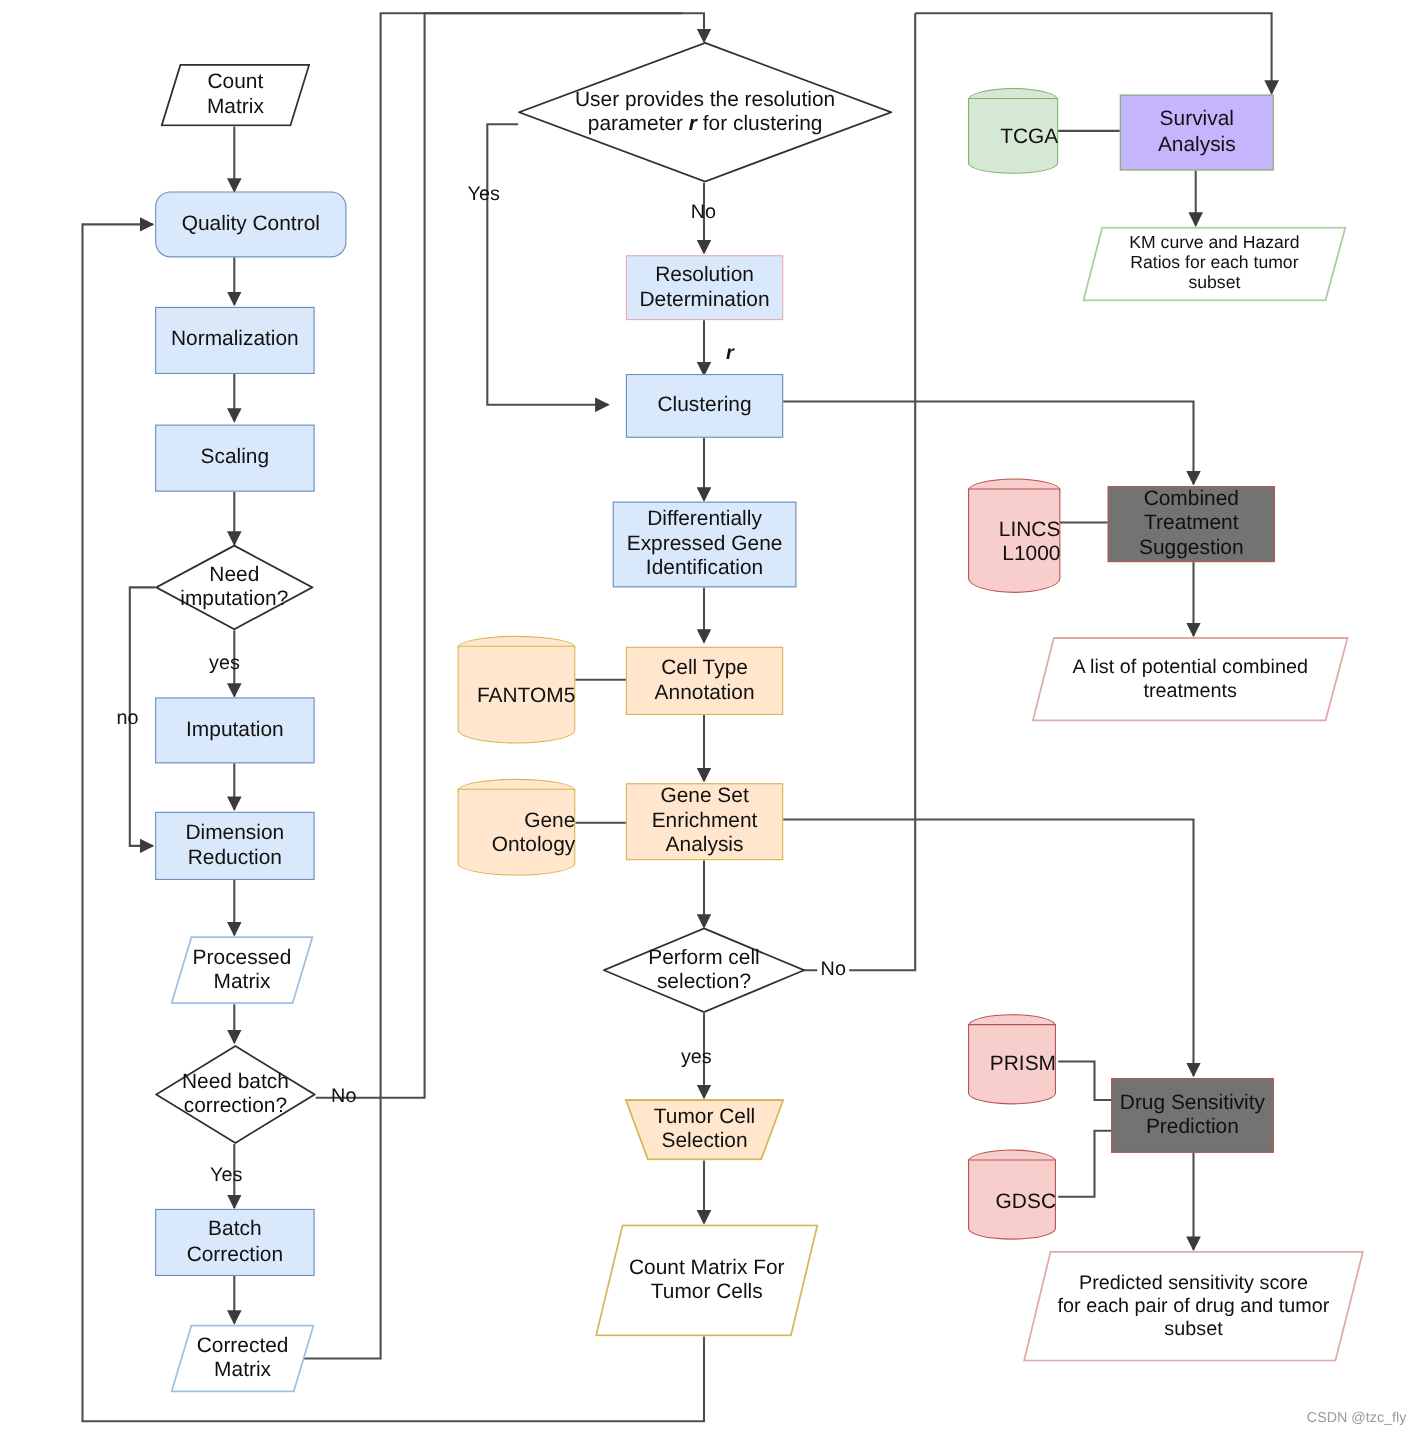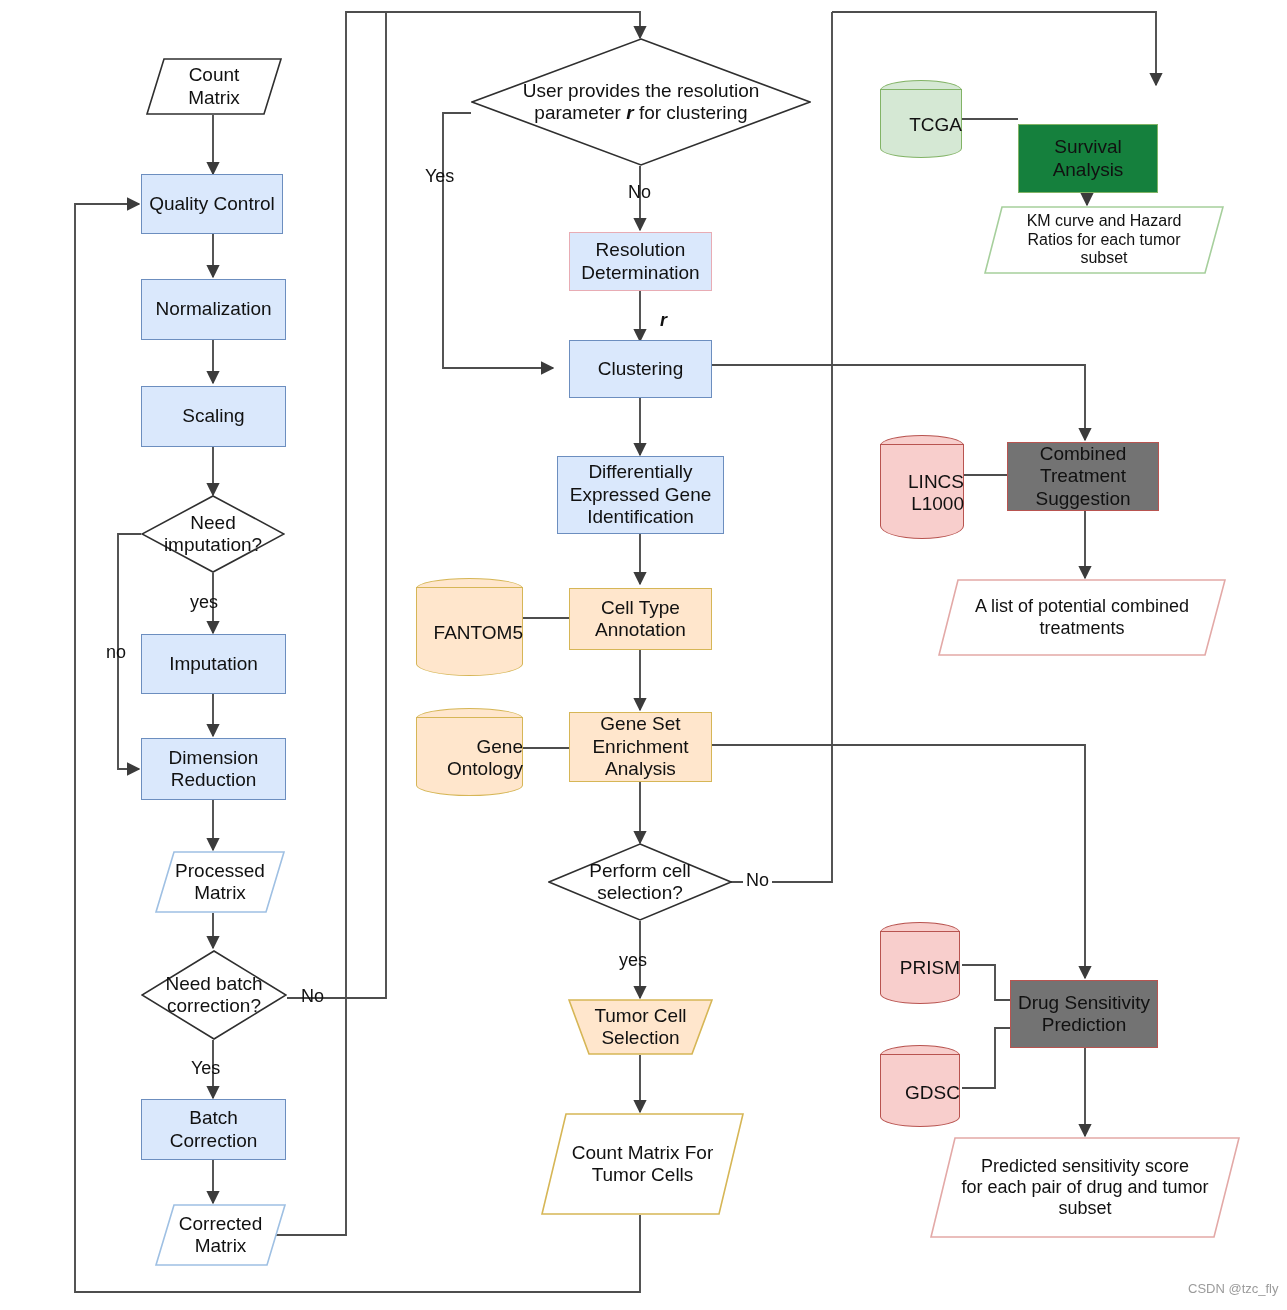--- a/index.html
+++ b/index.html
@@ -5,21 +5,21 @@
   html,body{margin:0;padding:0;background:#ffffff;}
   body{font-family:"Liberation Sans","DejaVu Sans",sans-serif;}
   #stage{position:relative;width:1287px;height:1310px;background:#fff;overflow:hidden;}
   svg#wires{position:absolute;left:0;top:0;width:1287px;height:1310px;}
   .node{position:absolute;box-sizing:border-box;display:flex;align-items:center;justify-content:center;text-align:center;line-height:1.18;color:#111;}
   .lbl{position:absolute;color:#111;white-space:nowrap;}
   .txt{pointer-events:none;}
   
   .rect{border:1.4px solid #6c8ebf;background:#dae8fc;font-size:19px;}
   .rect.orange{border-color:#d6b656;background:#ffe6cc;}
-  .rect.green{border-color:#82b366;background:#15803d;margin-top:38px;}
+  .rect.green{border-color:#82b366;background:#c4b5fd;}
   .rect.red{border-color:#b85450;background:#737373;}
   .rect.blue-pinkborder{border-color:#e8acb4;background:#dae8fc;}
   
   .para{font-size:19px;background:transparent;}
   .para .skin{position:absolute;left:0;top:0;right:0;bottom:0;}
   .para .inner{position:relative;z-index:2;padding:0 26px;}
   
   .diamond{font-size:19px;background:transparent;}
   .diamond .dskin{position:absolute;left:0;top:0;right:0;bottom:0;}
   .diamond .inner{position:relative;z-index:2;padding:0 10px;}
@@ -114,21 +114,21 @@
     </g>
   </svg>
 
   <div class="node para" style="left:146px;top:58px;width:136px;height:57px;">
     <svg class="skin" viewBox="0 0 136 57" preserveAspectRatio="none">
       <polygon points="18,1 135,1 118,56 1,56" fill="#ffffff" stroke="#2f2f2f" stroke-width="1.6"></polygon>
     </svg>
     <span class="inner txt">Count Matrix</span>
   </div>
 
-  <div class="node rect" style="left:141px;top:174px;width:142px;height:60px;">
+  <div class="node rect" style="left:141px;top:174px;width:174px;height:60px;border-radius:14px;">
     <span class="txt">Quality Control</span>
   </div>
 
   <div class="node rect" style="left:141px;top:279px;width:145px;height:61px;">
     <span class="txt">Normalization</span>
   </div>
 
   <div class="node rect" style="left:141px;top:386px;width:145px;height:61px;">
     <span class="txt">Scaling</span>
   </div>

